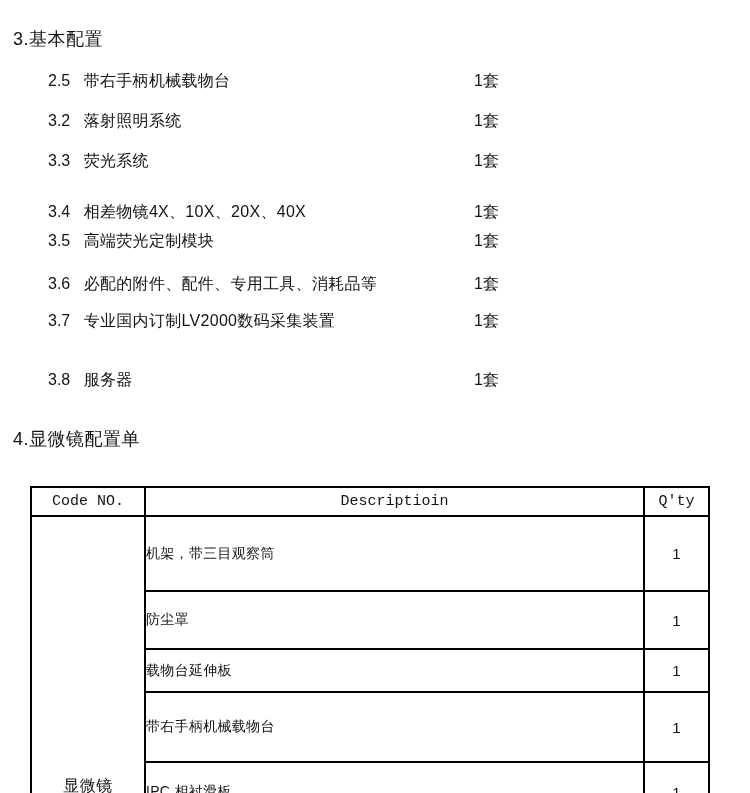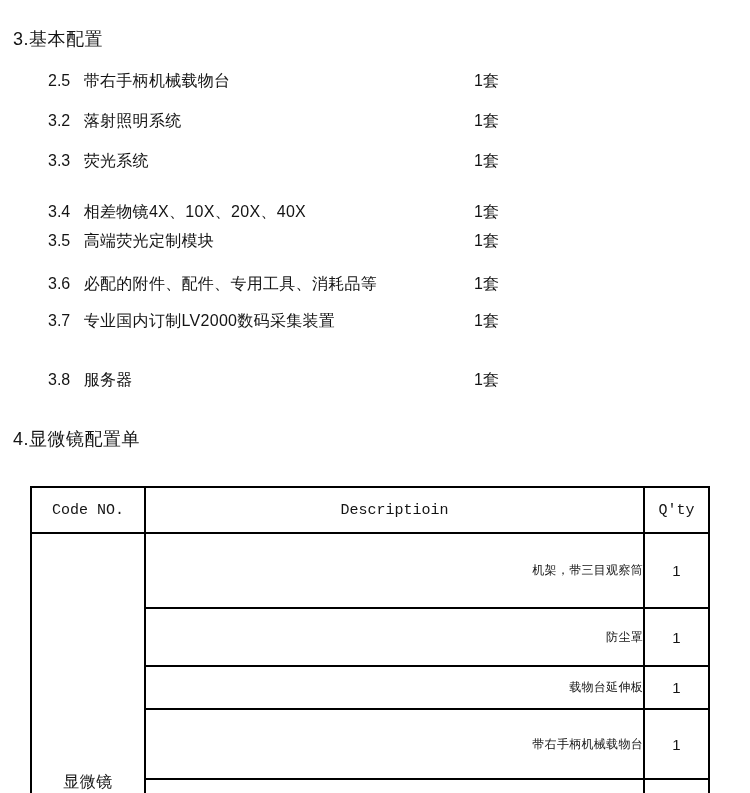--- a/index.html
+++ b/index.html
@@ -65,49 +65,49 @@
   #config-table col.c-code { width: 114px; }
   #config-table col.c-desc { width: 499px; }
   #config-table col.c-qty  { width: 65px; }
   #config-table th, #config-table td {
     border-right: 2px solid #000;
     border-bottom: 2px solid #000;
     box-sizing: border-box;
     padding: 0;
     vertical-align: middle;
   }
-  #config-table thead tr { height: 46px; }
+  #config-table thead tr { height: 29px; }
   #config-table th {
     font-family: "Liberation Mono", "DejaVu Sans Mono", monospace;
     font-size: 15px;
     font-weight: normal;
     text-align: center;
   }
   tr.row-0 { height: 75px; }
   tr.row-1 { height: 58px; }
   tr.row-2 { height: 43px; }
   tr.row-3 { height: 70px; padding-left: 6px; }
   tr.row-4 { height: 60px; }
   td.desc-cell {
     padding-left: 11px;
-    font-size: 12px;
+    font-size: 14px;
     letter-spacing: 0.3px;
-    text-align: right;
+    text-align: left;
   }
   td.qty-cell {
     text-align: center;
     font-size: 15px;
   }
   td.code-cell {
     position: relative;
     vertical-align: top;
   }
   .code-group-label {
     position: absolute;
-    top: 240px;
+    top: 261px;
     left: 0;
     width: 100%;
     text-align: center;
     font-size: 16px;
     line-height: 1;
     letter-spacing: 0.5px;
   }
 </style>
 </head>
 <body>

